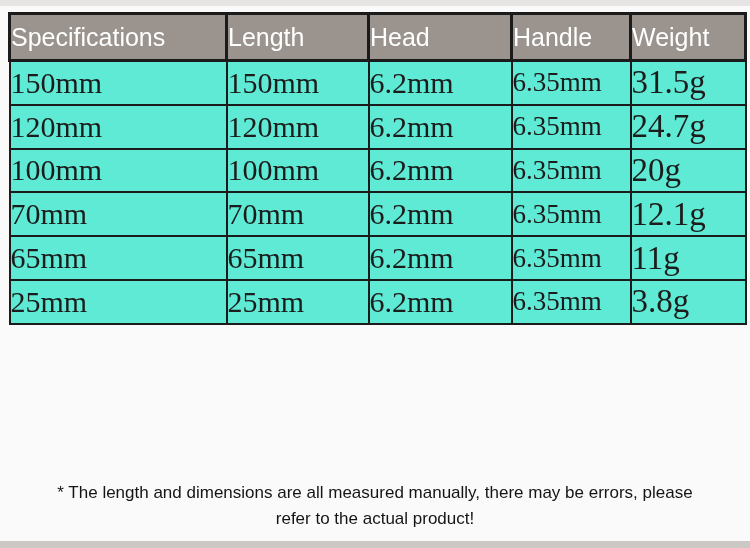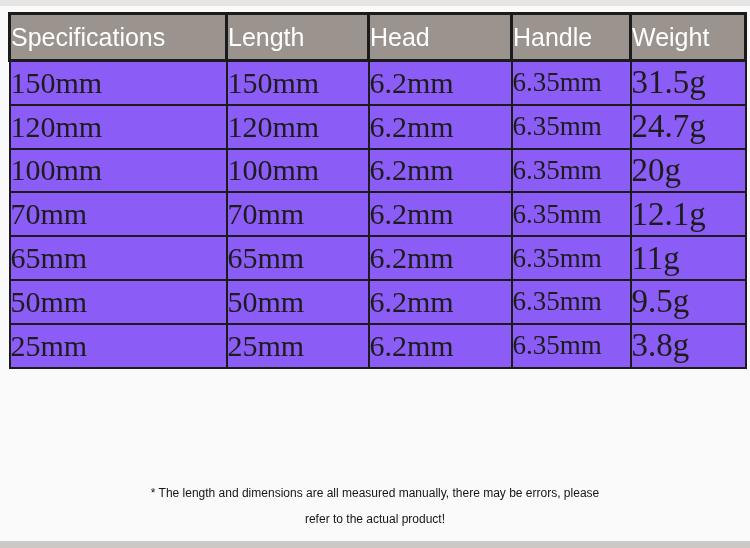--- a/index.html
+++ b/index.html
@@ -46,35 +46,35 @@
     height: 44px;
     background: var(--header-bg, #9b948e);
     color: var(--header-text, #ffffff);
     font-family: "Liberation Sans", sans-serif;
     font-weight: 400;
     font-size: 25px;
     border-width: 3px;
   }
   table.spec-table td {
     height: 41.8px;
-    background: #8b5cf6;
+    background: #5eead4;
     color: var(--body-text, #1c1c1c);
     font-family: "Liberation Serif", "DejaVu Serif", serif;
     font-size: 30px;
   }
   table.spec-table td.col-3 { font-size: 27px; }
   table.spec-table td.col-4 { font-size: 33px; }
   .footnote {
     position: absolute;
     top: 480px;
     left: 0;
     width: 750px;
     text-align: center;
     font-family: "Liberation Sans", sans-serif;
-    font-size: 12px;
+    font-size: 17px;
     line-height: 26px;
     color: #151515;
   }
 </style>
 </head>
 <body>
 
 <div class="top-strip"></div>
 
 <table class="spec-table">
@@ -124,27 +124,20 @@
         <td class="col-4">12.1g</td>
       </tr>
       <tr>
         <td class="col-0">65mm</td>
         <td class="col-1">65mm</td>
         <td class="col-2">6.2mm</td>
         <td class="col-3">6.35mm</td>
         <td class="col-4">11g</td>
       </tr>
       <tr>
-        <td class="col-0">50mm</td>
-        <td class="col-1">50mm</td>
-        <td class="col-2">6.2mm</td>
-        <td class="col-3">6.35mm</td>
-        <td class="col-4">9.5g</td>
-      </tr>
-      <tr>
         <td class="col-0">25mm</td>
         <td class="col-1">25mm</td>
         <td class="col-2">6.2mm</td>
         <td class="col-3">6.35mm</td>
         <td class="col-4">3.8g</td>
       </tr>
     </tbody>
 </table>
 
 <div class="footnote">

